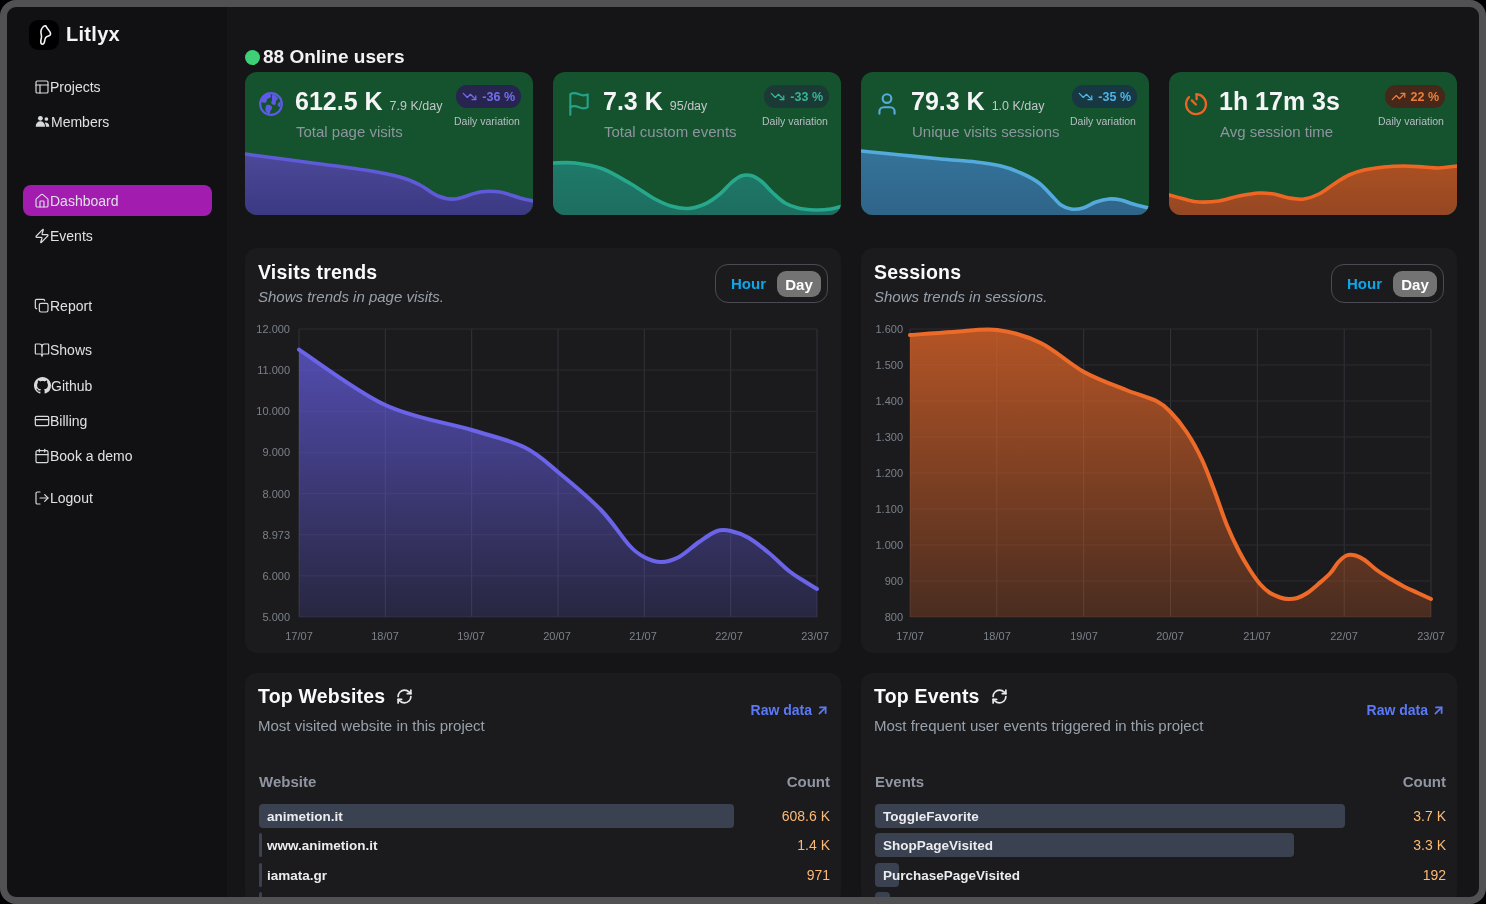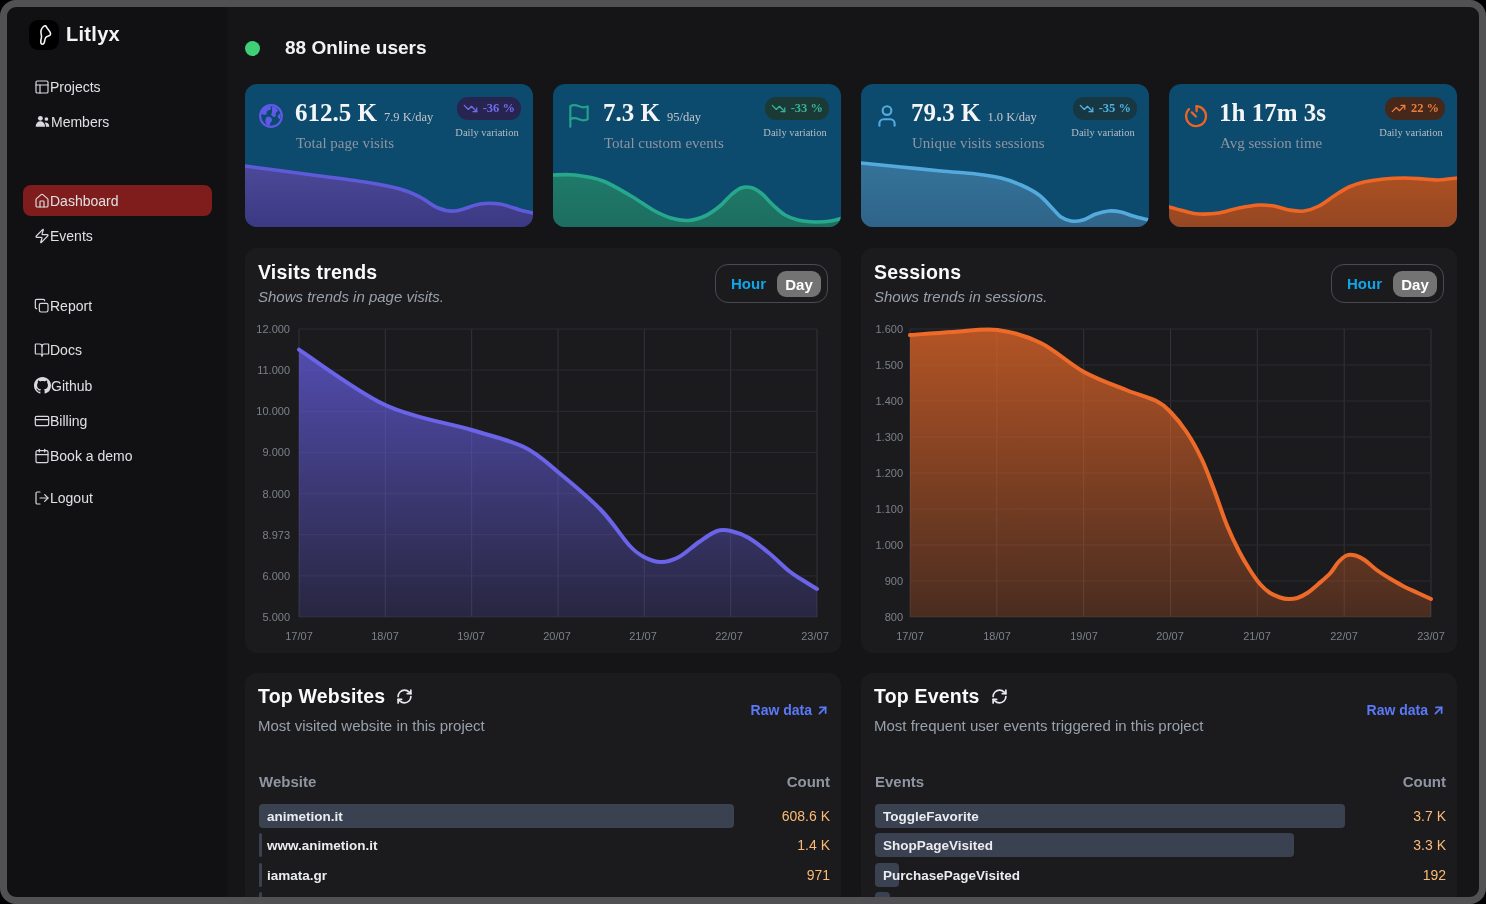--- a/index.html
+++ b/index.html
@@ -7,27 +7,27 @@
 .frame { position:absolute; left:0; top:0; width:1486px; height:904px;
   border-radius:16px; overflow:hidden; background:#151518; }
 .fborder { position:absolute; left:0; top:0; width:1486px; height:904px;
   border-radius:16px; border:7px solid #515154; pointer-events:none; z-index:60; }
 .sidebar { position:absolute; left:7px; top:7px; width:220px; height:890px; background:#111114; }
 .logo { position:absolute; left:22px; top:13px; width:30px; height:30px; background:#000;
   border-radius:9px; display:flex; align-items:center; justify-content:center; }
 .logotxt { position:absolute; left:59px; top:16px; font-size:20px; font-weight:700; color:#f4f4f6; letter-spacing:0.3px; }
 .nav { position:absolute; left:16px; width:189px; height:31px; border-radius:8px;
   display:flex; align-items:center; padding-left:11px; color:#dfe0e3; font-size:14px; }
-.nav.active { background:#7f1d1d; }
+.nav.active { background:#a21caf; }
 .nico { display:flex; align-items:center; color:#d9dadd; }
-.online { position:absolute; left:245px; top:37px; display:flex; align-items:center; gap:25px; }
+.online { position:absolute; left:245px; top:46px; display:flex; align-items:center; gap:3px; }
 .odot { width:15px; height:15px; border-radius:50%; background:#3fcf77; }
 .otxt { font-size:19px; font-weight:700; color:#f2f2f4; }
-.scard { position:absolute; top:84px; width:288px; height:143px; background:#0c4a6e;
-  border-radius:12px; overflow:hidden;font-family:Liberation Serif, serif; }
+.scard { position:absolute; top:72px; width:288px; height:143px; background:#14532d;
+  border-radius:12px; overflow:hidden; }
 .sicon { position:absolute; left:13px; top:19px; }
 .snum { position:absolute; left:50px; top:15px; font-size:25px; font-weight:700; color:#f5f5f7; }
 .per { font-size:12.5px; font-weight:400; color:#c3c6cb; margin-left:7px; }
 .slabel { position:absolute; left:51px; top:51px; font-size:15px; color:#8e95a0; }
 .badge { position:absolute; right:12px; top:13px; height:23px; border-radius:11px;
   display:flex; align-items:center; gap:5px; padding:0 6px; font-size:12.5px; font-weight:600; }
 .dvar { position:absolute; right:11px; top:43px; width:70px; text-align:center; font-size:10.5px; color:#b9bdc4; white-space:nowrap; }
 .mini { position:absolute; left:0; bottom:0; }
 .ccard { position:absolute; top:248px; width:596px; height:405px; background:#1b1b1e; border-radius:12px; }
 .ctitle { position:absolute; left:13px; top:13px; font-size:19.5px; font-weight:700; color:#fafafc; letter-spacing:0.2px; }
@@ -113,21 +113,21 @@
         </span>
         <span>Report</span>
       </div>
 <div class="nav" style="top:327.5px">
         <span class="nico">
           <svg width="16" height="16" viewBox="0 0 24 24" fill="none" stroke="currentColor" stroke-width="1.8" stroke-linecap="round" stroke-linejoin="round">
             <path d="M12 7v14"></path>
             <path d="M3 18a1 1 0 0 1-1-1V4a1 1 0 0 1 1-1h5a4 4 0 0 1 4 4 4 4 0 0 1 4-4h5a1 1 0 0 1 1 1v13a1 1 0 0 1-1 1h-6a3 3 0 0 0-3 3 3 3 0 0 0-3-3z"></path>
           </svg>
         </span>
-        <span>Docs</span>
+        <span>Shows</span>
       </div>
 <div class="nav" style="top:363px">
         <span class="nico">
           <svg width="17" height="17" viewBox="0 0 16 16" fill="currentColor">
             <path d="M8 0C3.58 0 0 3.58 0 8c0 3.54 2.29 6.53 5.47 7.59.4.07.55-.17.55-.38 0-.19-.01-.82-.01-1.49-2.01.37-2.53-.49-2.69-.94-.09-.23-.48-.94-.82-1.13-.28-.15-.68-.52-.01-.53.63-.01 1.08.58 1.23.82.72 1.21 1.87.87 2.33.66.07-.52.28-.87.51-1.07-1.78-.2-3.64-.89-3.64-3.95 0-.87.31-1.59.82-2.15-.08-.2-.36-1.02.08-2.12 0 0 .67-.21 2.2.82.64-.18 1.32-.27 2-.27s1.36.09 2 .27c1.53-1.04 2.2-.82 2.2-.82.44 1.1.16 1.92.08 2.12.51.56.82 1.27.82 2.15 0 3.07-1.87 3.75-3.65 3.95.29.25.54.73.54 1.48 0 1.07-.01 1.93-.01 2.2 0 .21.15.46.55.38A8.01 8.01 0 0 0 16 8c0-4.42-3.58-8-8-8z"></path>
           </svg>
         </span>
         <span>Github</span>
       </div>
 <div class="nav" style="top:398px">

